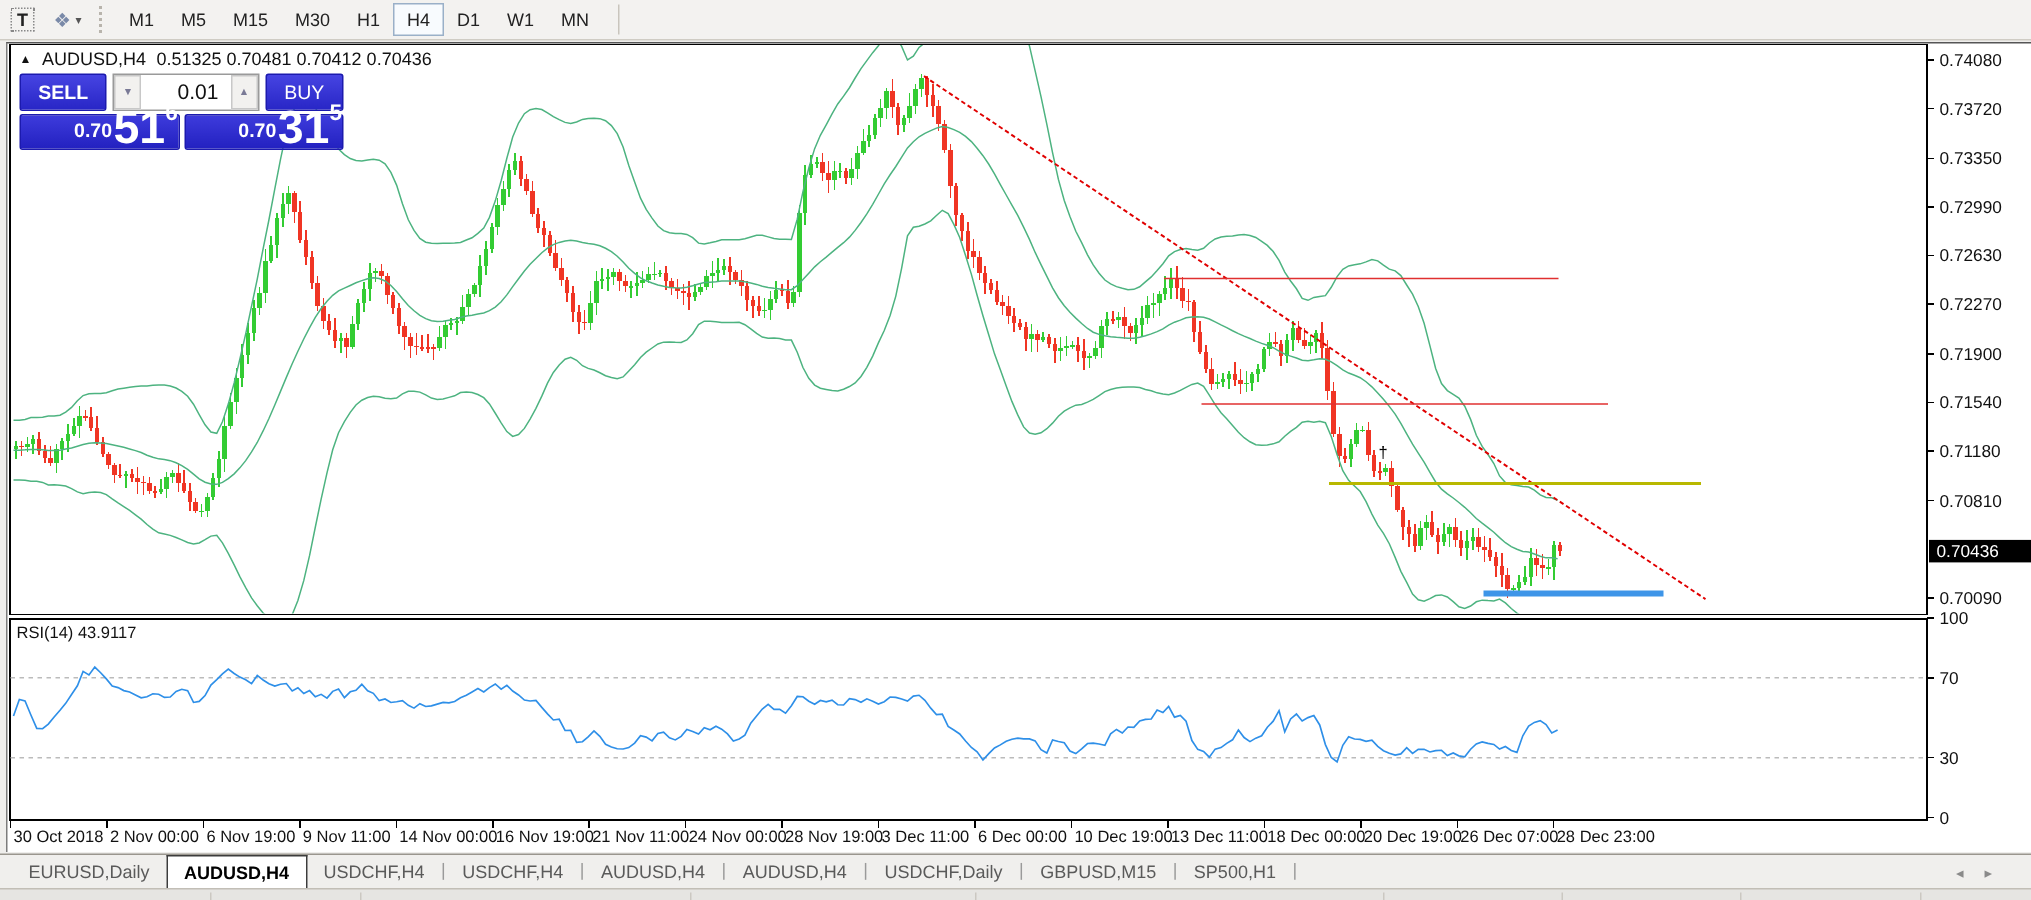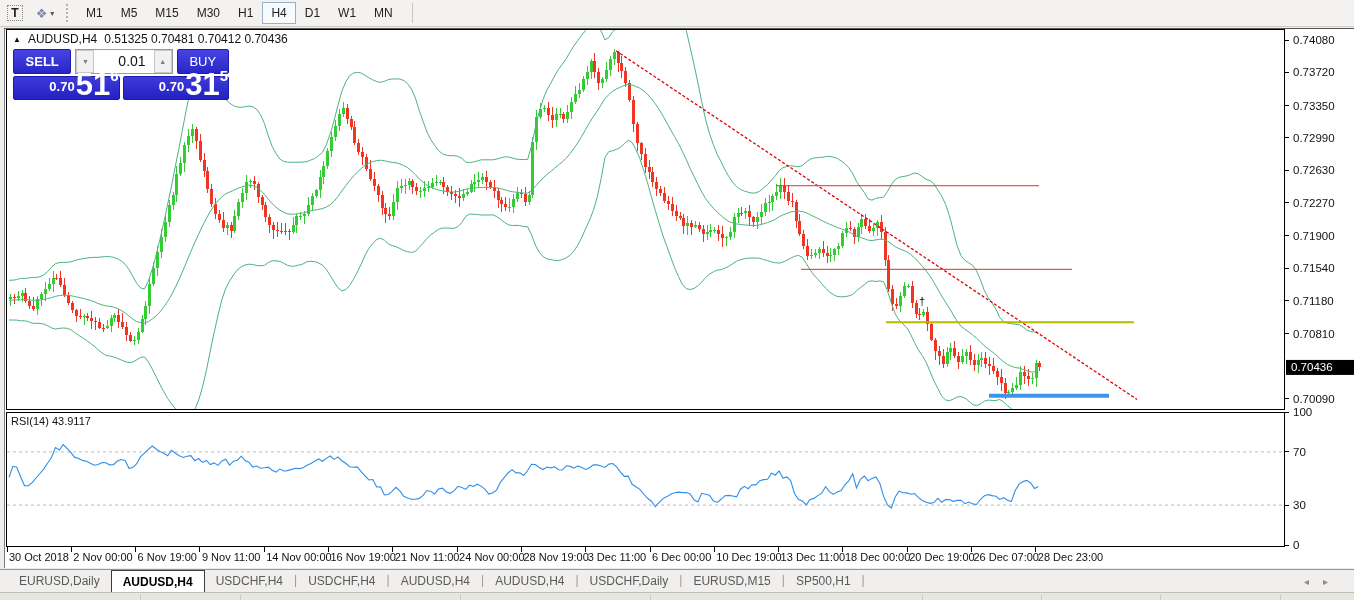--- a/index.html
+++ b/index.html
@@ -776,21 +776,21 @@
       <div class="tab">USDCHF,H4</div>
       <span class="tab-sep">|</span>
       <div class="tab">USDCHF,H4</div>
       <span class="tab-sep">|</span>
       <div class="tab">AUDUSD,H4</div>
       <span class="tab-sep">|</span>
       <div class="tab">AUDUSD,H4</div>
       <span class="tab-sep">|</span>
       <div class="tab">USDCHF,Daily</div>
       <span class="tab-sep">|</span>
-      <div class="tab">EURUSD,M15</div>
+      <div class="tab">GBPUSD,M15</div>
       <span class="tab-sep">|</span>
       <div class="tab">SP500,H1</div>
       <span class="tab-sep">|</span>
       <div class="tab-arrows"><span>◂</span><span>▸</span></div>
   </div>
 
   <div class="status-strip">
       <div class="status-div" style="left: 140px;"></div>
       <div class="status-div" style="left: 240px;"></div>
       <div class="status-div" style="left: 460px;"></div>

